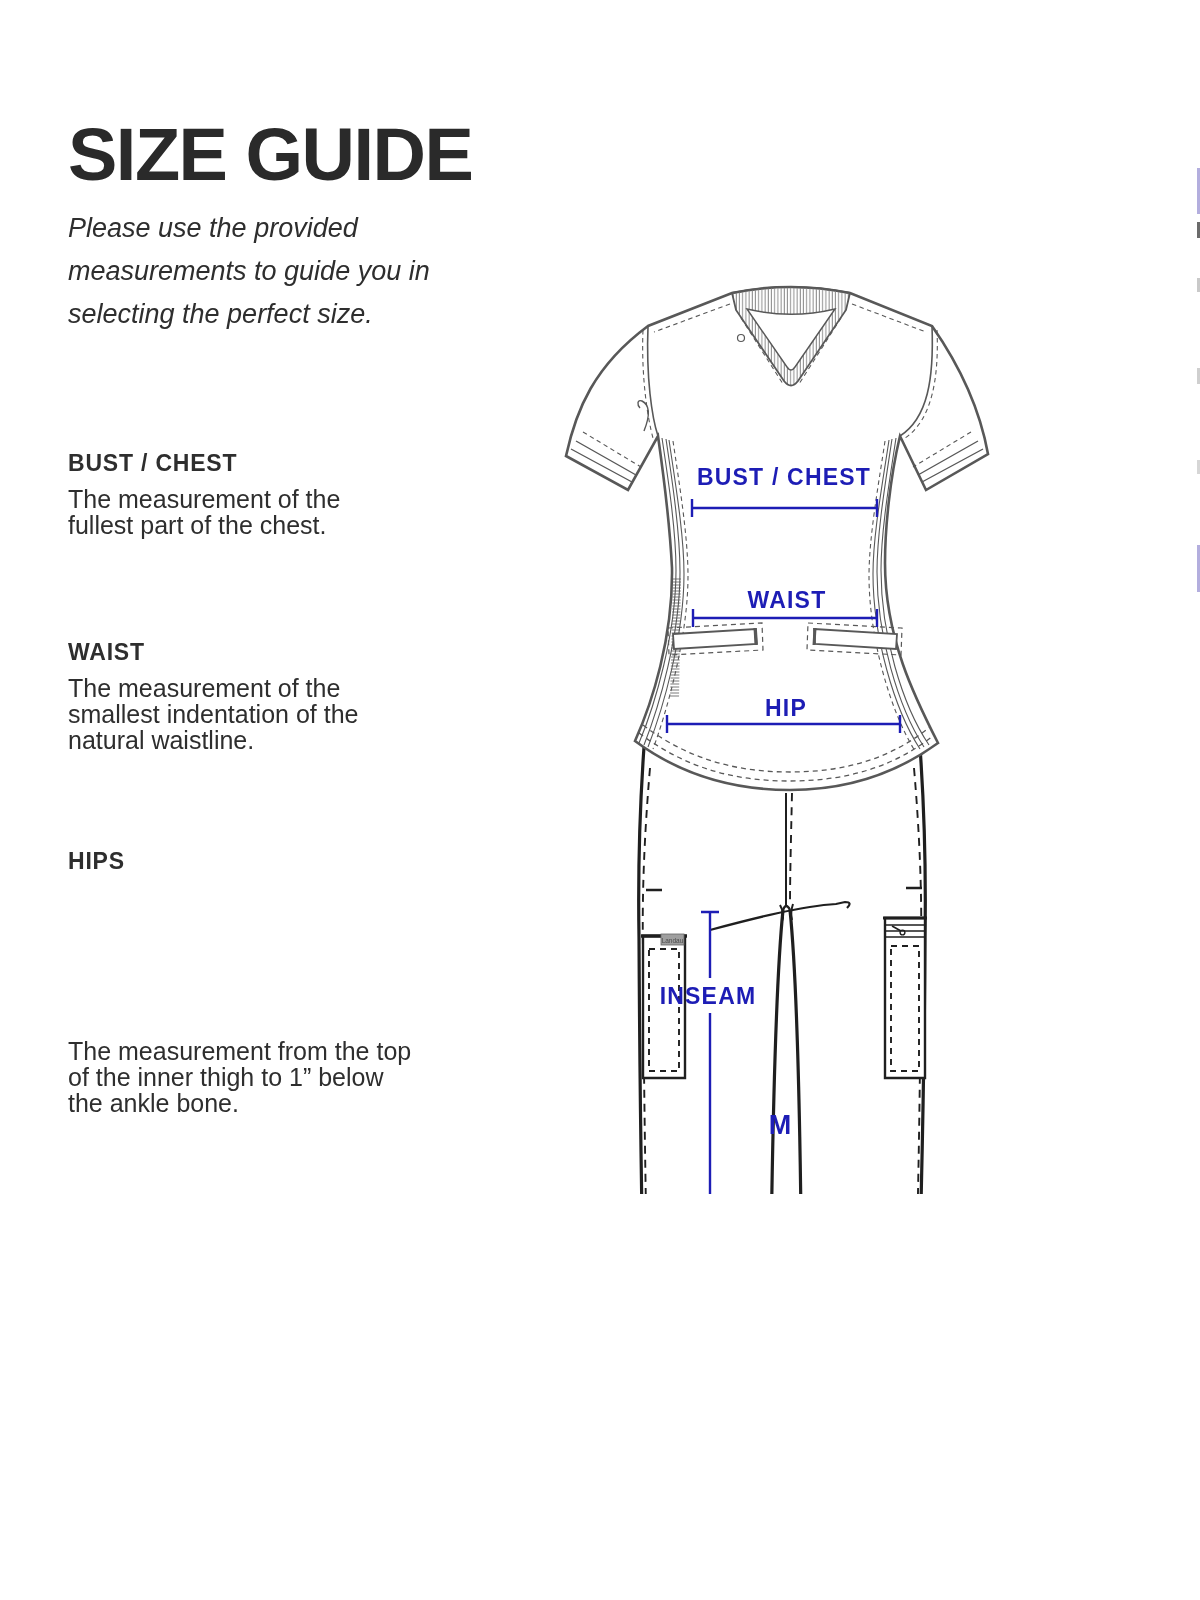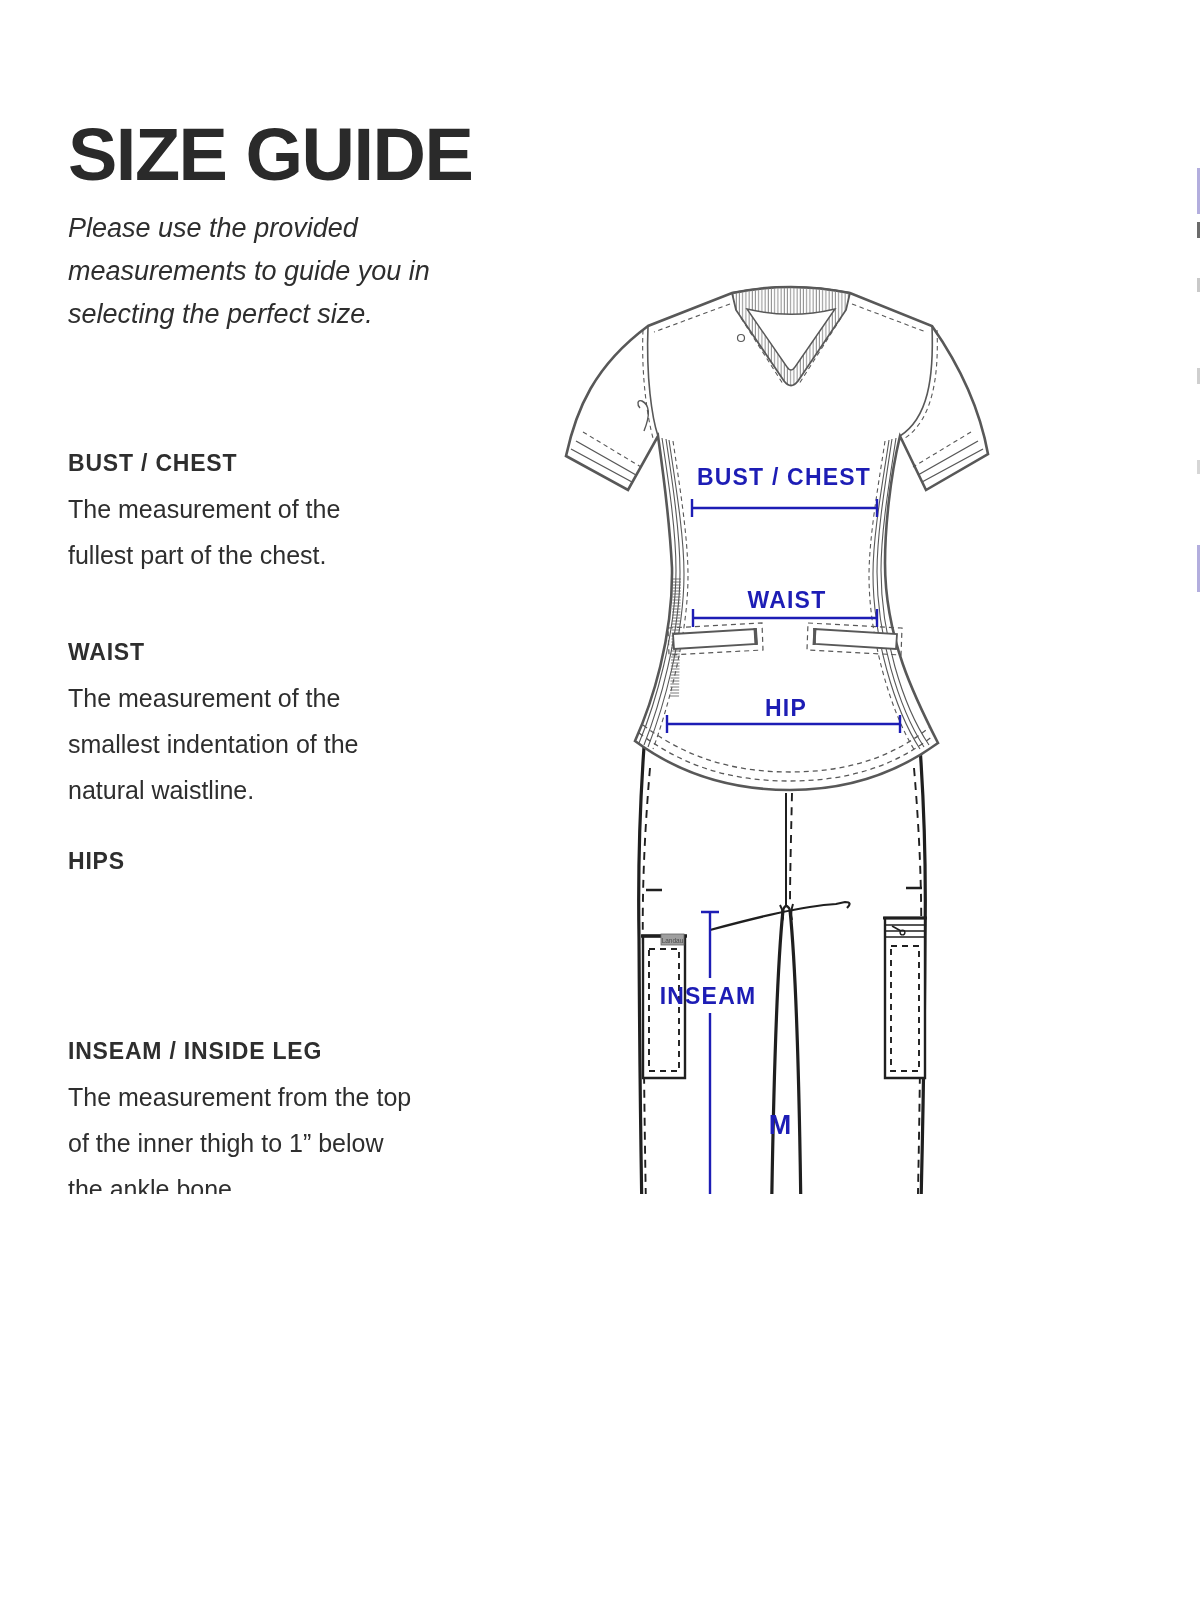--- a/index.html
+++ b/index.html
@@ -5,21 +5,21 @@
   html,body{margin:0;padding:0;background:#ffffff;}
   #page{position:relative;width:1200px;height:1194px;background:#ffffff;overflow:hidden;
         font-family:"Liberation Sans",sans-serif;color:#2e2e2e;}
   .title{position:absolute;left:68px;top:62px;font-size:74px;font-weight:bold;
          letter-spacing:-1.5px;color:#2a2a2a;white-space:nowrap;}
   .intro{position:absolute;left:68px;top:180px;font-size:27px;line-height:43px;
          white-space:pre-line;color:#2e2e2e;font-style:italic;}
   .section{position:absolute;left:68px;width:440px;}
   .section h3{margin:0 0 10px 0;font-size:23px;line-height:26px;font-weight:bold;
               letter-spacing:0.8px;color:#2e2e2e;}
-  .section p{margin:0;font-size:25px;line-height:46px;white-space:pre-line;color:#2e2e2e;}
+  .section p{margin:0;font-size:25px;line-height:26px;white-space:pre-line;color:#2e2e2e;}
   .note{position:absolute;left:68px;top:1394px;width:400px;margin:0;
         font-size:25px;line-height:34px;white-space:pre-line;color:#2e2e2e;}
   .note strong{font-weight:bold;}
   #diagram{position:absolute;left:540px;top:278px;width:460px;height:1250px;}
   .anno{font-family:"Liberation Sans",sans-serif;font-size:23px;font-weight:bold;
         fill:#1d1db5;letter-spacing:1.2px;text-anchor:middle;}
   .anno-m{font-size:27px;letter-spacing:0;}
   .tagtxt{font-family:"Liberation Sans",sans-serif;font-size:6.5px;fill:#4a4a4a;
           text-anchor:middle;letter-spacing:0;}
   .edge{position:absolute;right:0;width:3px;}
@@ -46,21 +46,20 @@
     <p>The measurement of the
 smallest indentation of the
 natural waistline.</p>
   </div>
 
   <div class="section" style="top:848px">
     <h3>HIPS</h3>
   </div>
 
   <div class="section" style="top:1038px">
-    <h3>INSEAM / INSIDE LEG</h3>
     <p>The measurement from the top
 of the inner thigh to 1” below
 the ankle bone.</p>
   </div>
 
 
   <svg id="diagram" viewBox="0 0 460 1250">
     <defs>
       <pattern id="rib" width="3.2" height="6" patternUnits="userSpaceOnUse">
         <line x1="1.1" y1="0" x2="1.1" y2="6" stroke="#8a8a8a" stroke-width="1"></line>

